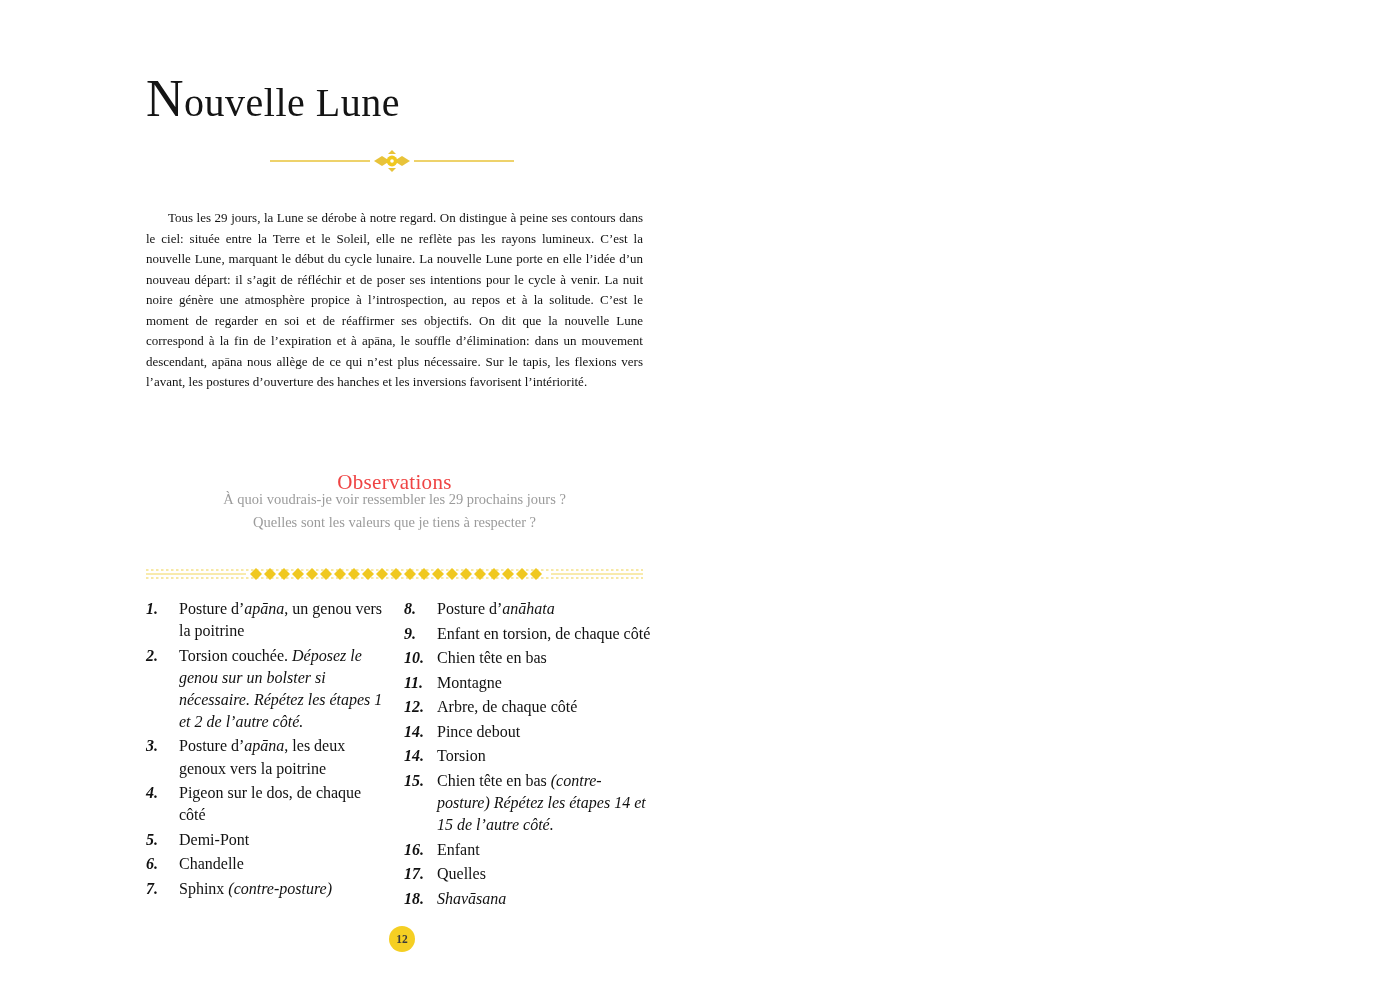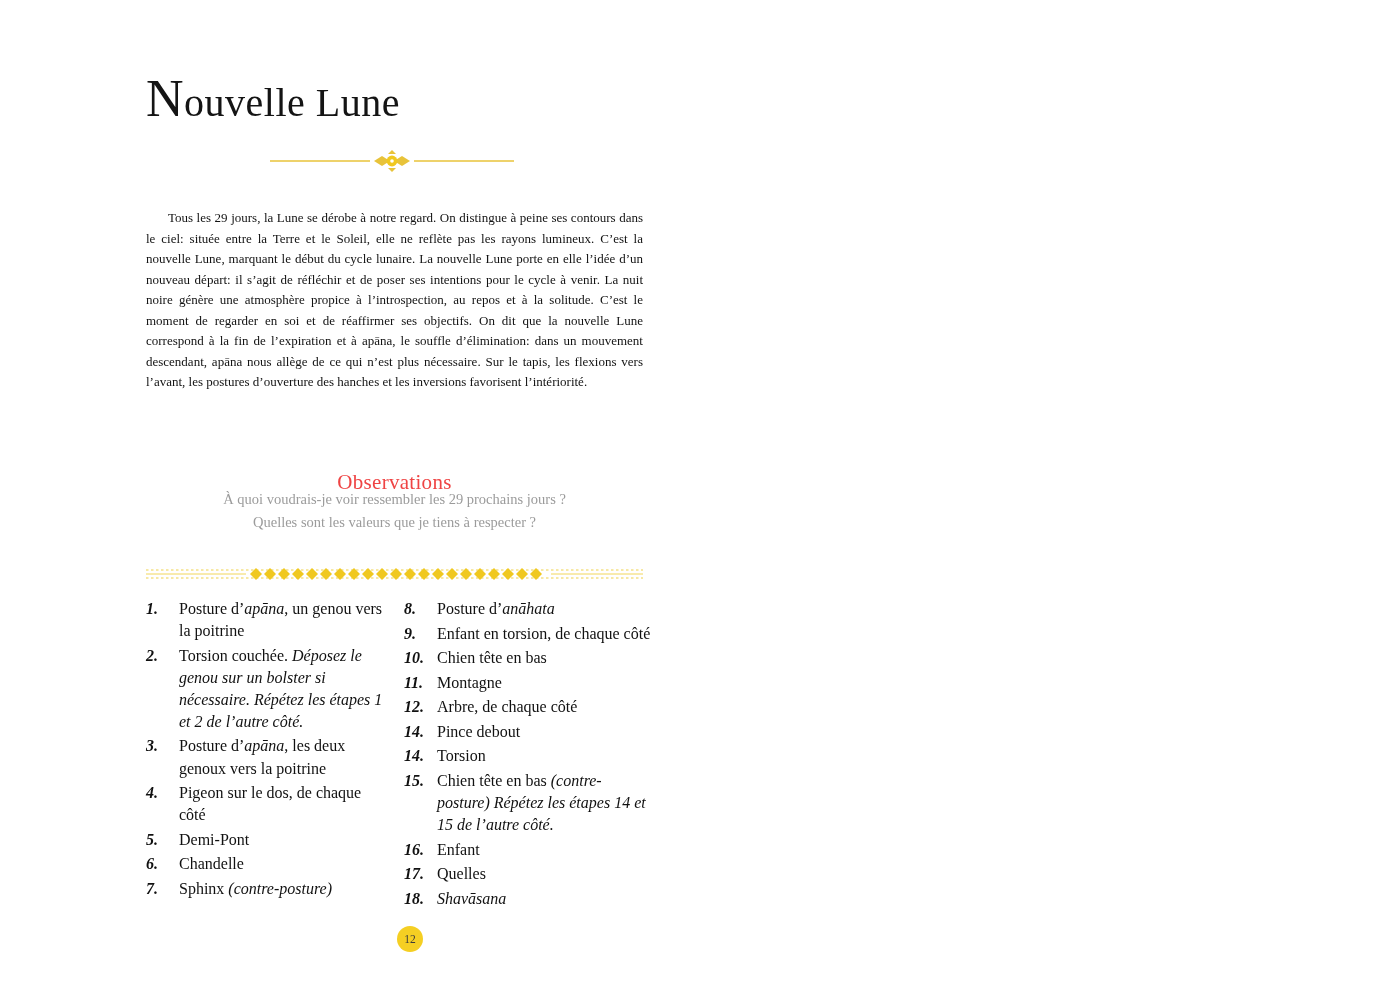--- a/index.html
+++ b/index.html
@@ -140,21 +140,21 @@
     width: 26px; height: 26px;
     border-radius: 50%;
     background: #f5cf23;
     color: #3b3b3b;
     font-size: 11.5px;
     font-family: "Liberation Serif", serif;
     display: flex;
     align-items: center;
     justify-content: center;
   }
-  .folio-left { left: 351px; }
+  .folio-left { left: 343px; font-weight: bold; }
 </style>
 </head>
 <body>
 
 <div class="page-left">
 
   <div class="title">
     <span class="drop">N</span><span>ouvelle Lune</span>
   </div>
 

